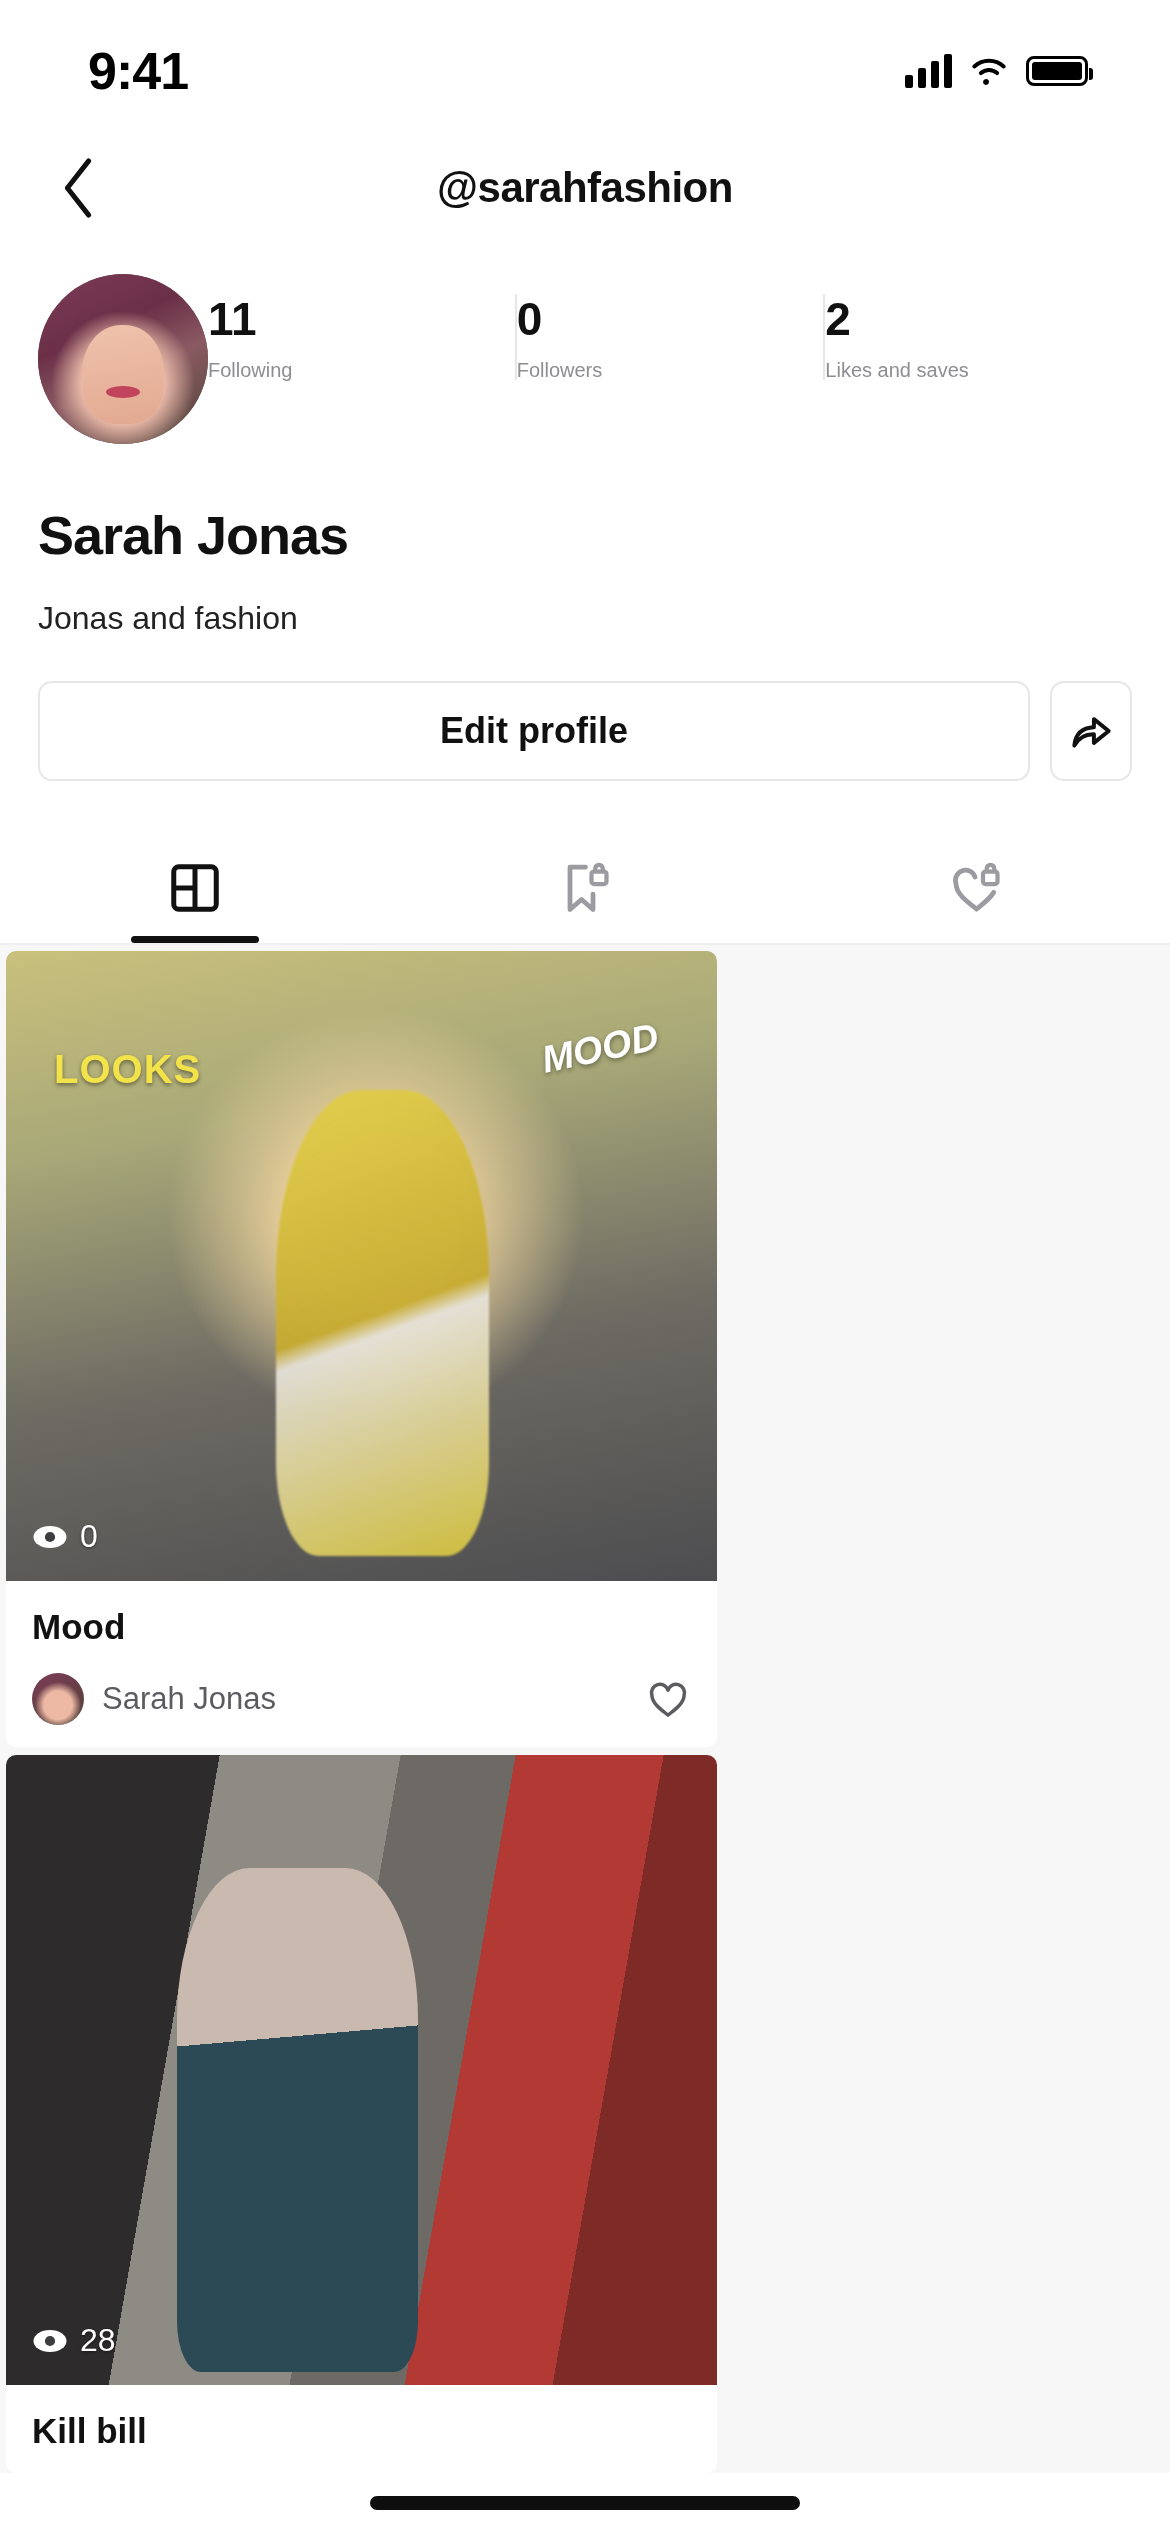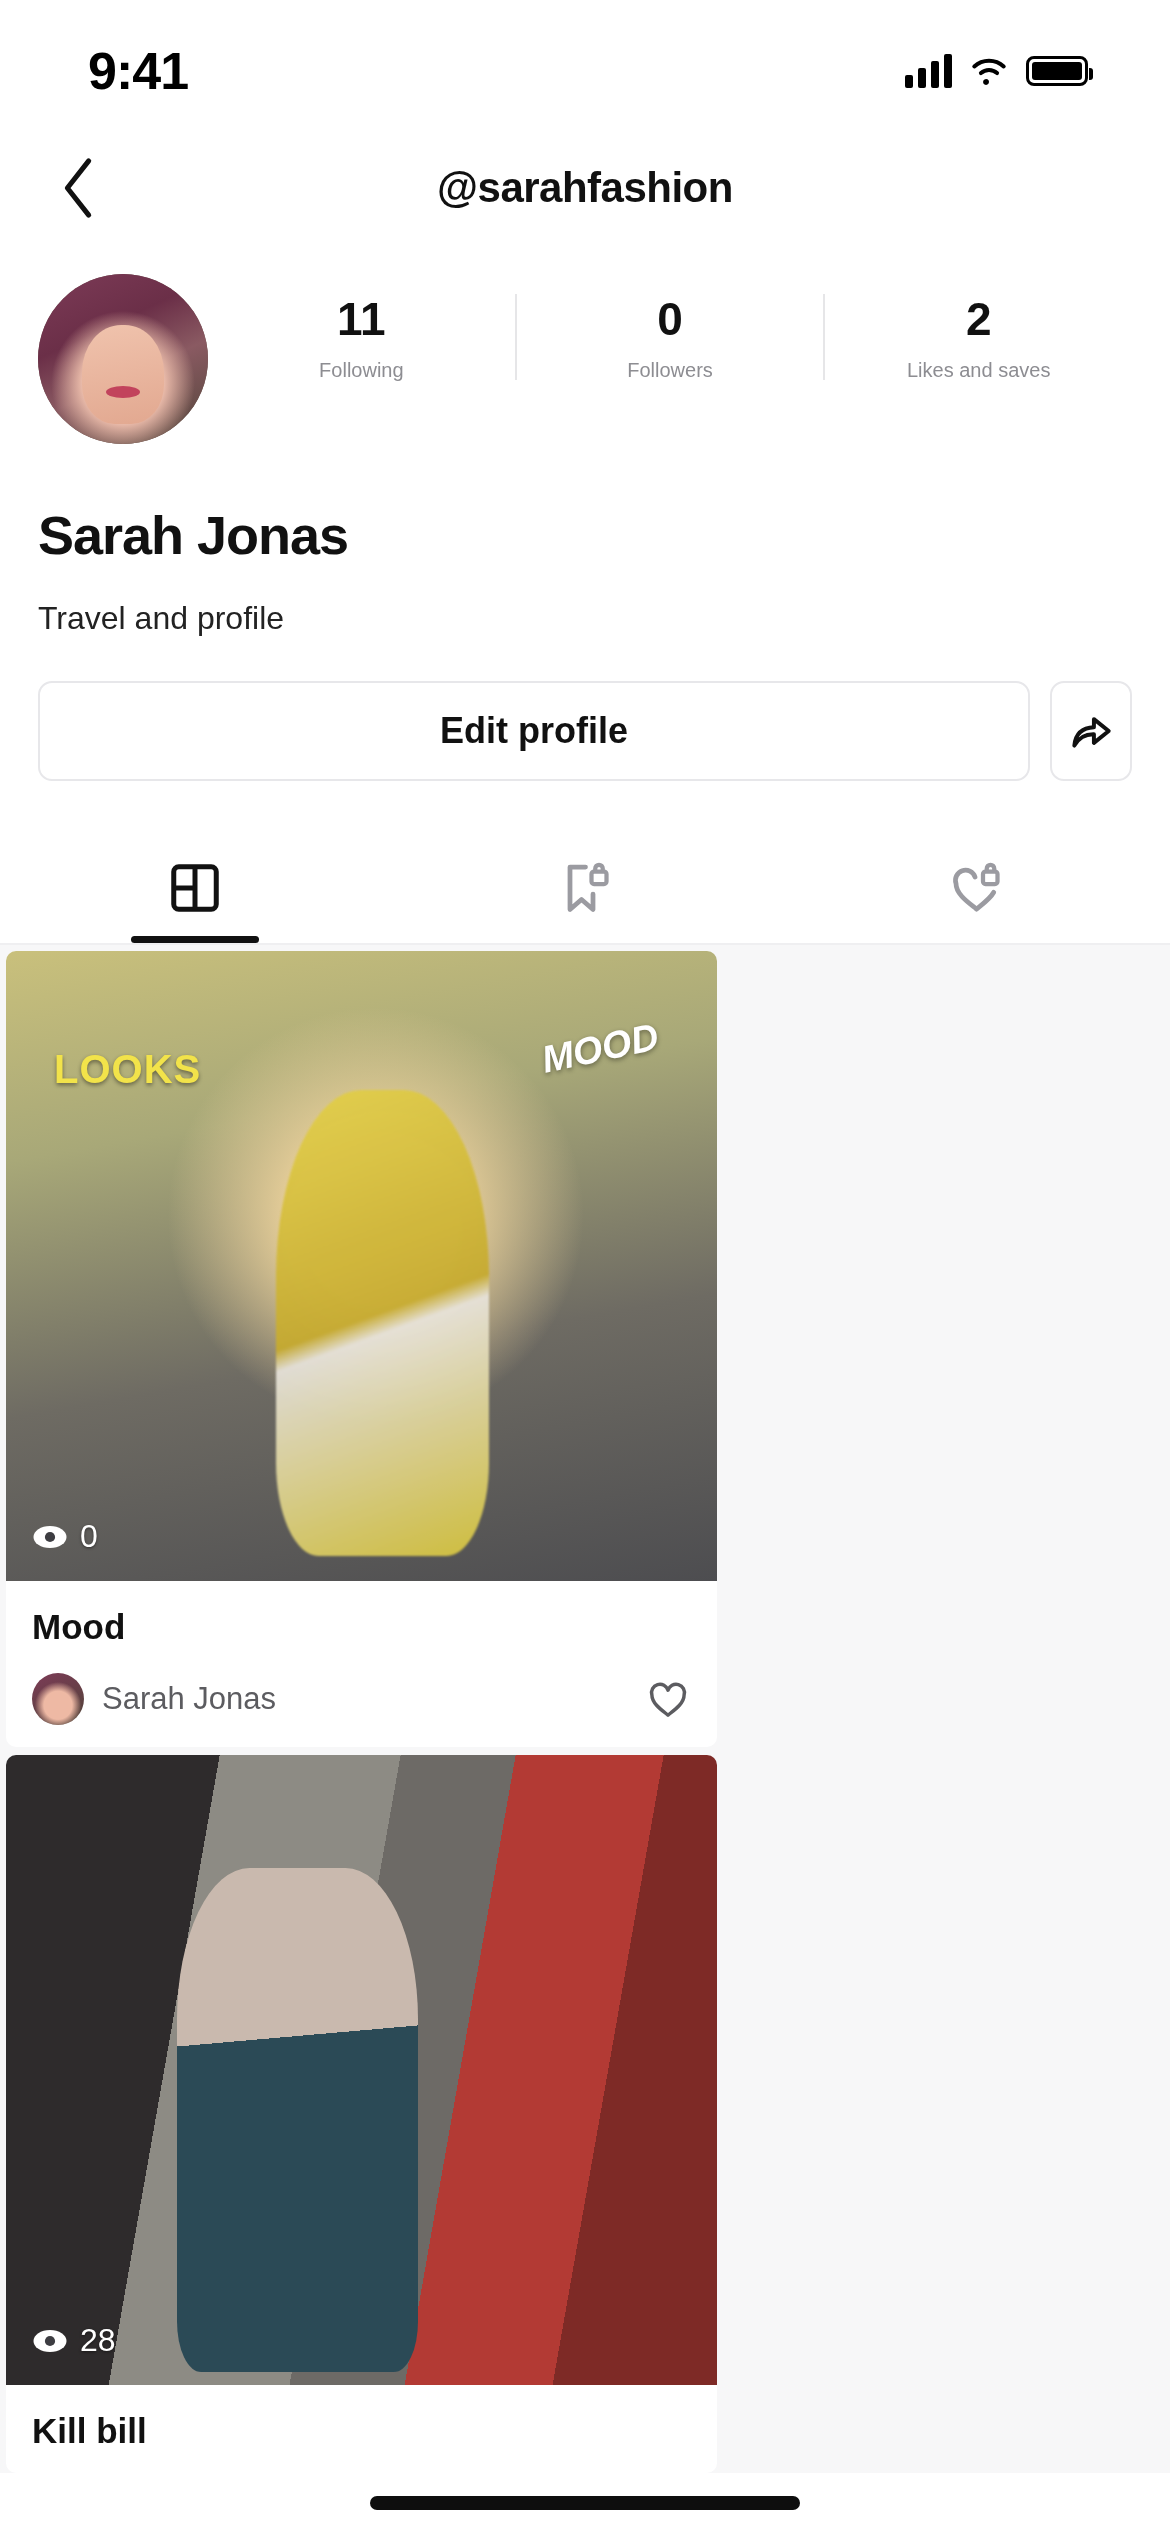--- a/index.html
+++ b/index.html
@@ -39,21 +39,21 @@
     font-size:42px; font-weight:700; color:#111; letter-spacing:-.5px; pointer-events:none;
   }
 
   
   .profile-top { display:flex; align-items:flex-start; padding:40px 38px 0 38px; }
   .avatar-lg {
     width:170px; height:170px; border-radius:50%; flex:none; overflow:hidden;
     background:#6f5a52; position:relative;
   }
   .stats { flex:1; display:flex; align-items:center; padding-top:18px; }
-  .stat { flex:1; text-align:center; }
+  .stat { flex:1; }
   .stat-num { font-size:46px; font-weight:700; color:#111; line-height:1.2; }
   .stat-label { font-size:20px; color:#8d8d92; margin-top:12px; }
   .divider { width:2px; height:86px; background:#e6e6e8; flex:none; }
 
   .name { font-size:54px; font-weight:700; color:#111; padding:60px 38px 0; letter-spacing:-1px; }
   .subtitle { font-size:32px; color:#8d8d92; padding:34px 38px 0; }
   .bio { font-size:32px; color:#222; padding:34px 38px 0; }
 
   .actions { display:flex; gap:20px; padding:44px 38px 0; }
   .btn-edit {
@@ -173,21 +173,21 @@
       </div>
       <div class="divider"></div>
       <div class="stat">
         <div class="stat-num">2</div>
         <div class="stat-label">Likes and saves</div>
       </div>
     </div>
   </div>
 
   <div class="name">Sarah Jonas</div>
-  <div class="bio">Travel and profile</div>
+  <div class="bio">Jonas and fashion</div>
 
   <div class="actions">
     <div class="btn-edit">Edit profile</div>
     <div class="btn-share">
       <svg width="50" height="50" viewBox="0 0 24 24">
         <path d="M4 19c.6-6.2 4.4-8.6 9.4-8.8V6.3L20.5 12l-7.1 5.7v-4.1C9.2 13.5 6.3 15 4 19z" fill="none" stroke="#111" stroke-width="1.9" stroke-linejoin="round"></path>
       </svg>
     </div>
   </div>
 

